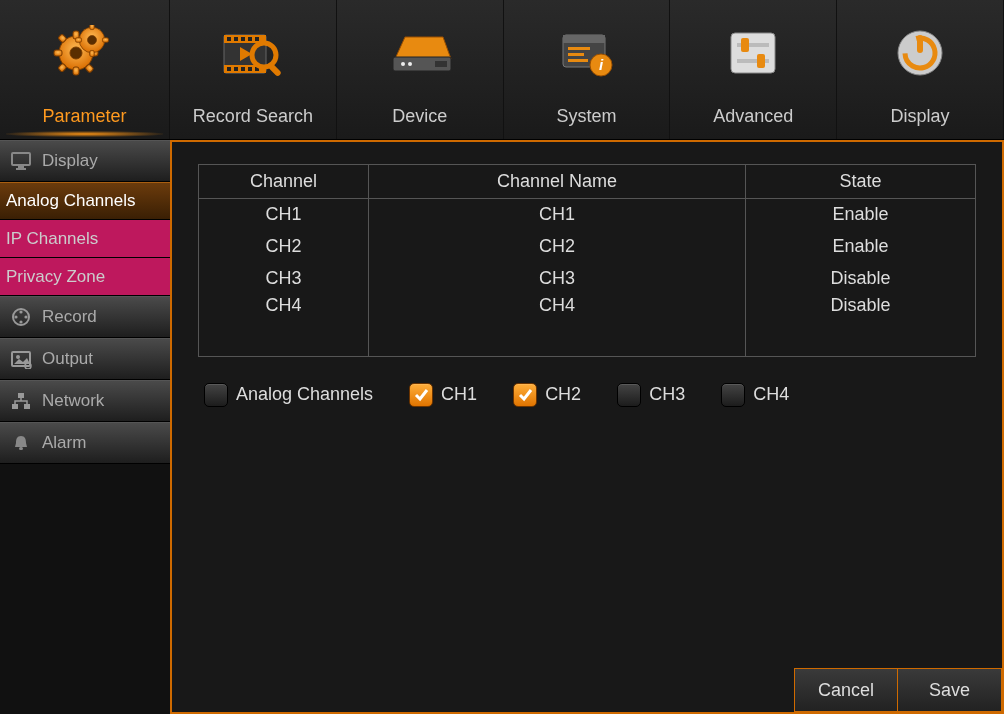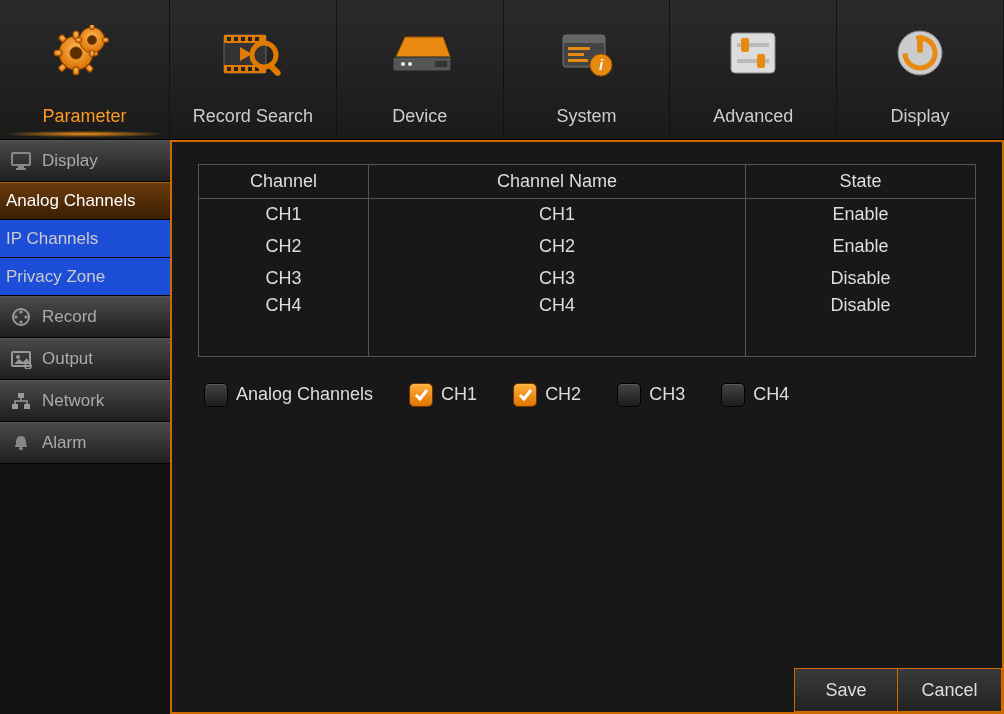--- a/index.html
+++ b/index.html
@@ -79,21 +79,21 @@
     cursor: pointer;
   }
   .side-cat svg { flex: 0 0 22px; }
   .side-sub {
     height: 38px;
     display: flex;
     align-items: center;
     padding: 0 6px;
     font-size: 17px;
     color: #ccc;
-    background: #1d4ed8;
+    background: #be185d;
     border-bottom: 1px solid #000;
     cursor: pointer;
   }
   .side-sub.active {
     background: linear-gradient(#6b3b0c, #3a1f04);
     color: #fff;
     border-top: 1px solid #a95e10;
   }
 
   
@@ -424,21 +424,21 @@
       <div class="chk">
         <div class="chk-box">
           
         </div>
         <span>CH4</span>
       </div>
     </div>
 
     <div class="btn-row">
       <div class="btn">
+        <span>Cancel</span>
+      </div>
+      <div class="btn">
         <span>Save</span>
       </div>
-      <div class="btn">
-        <span>Cancel</span>
-      </div>
     </div>
 
   </div>
 </div>
 
 </body></html>

